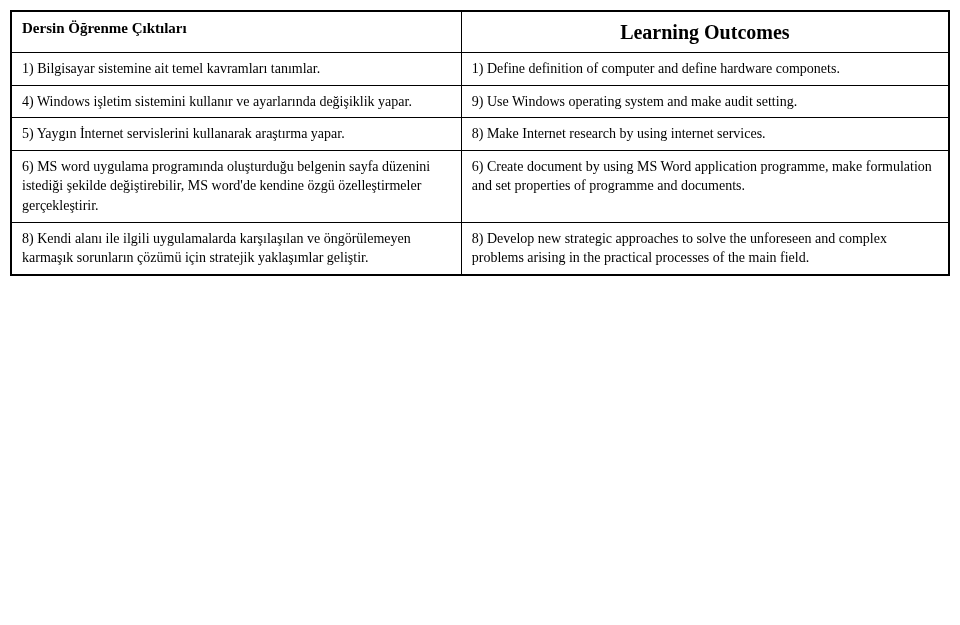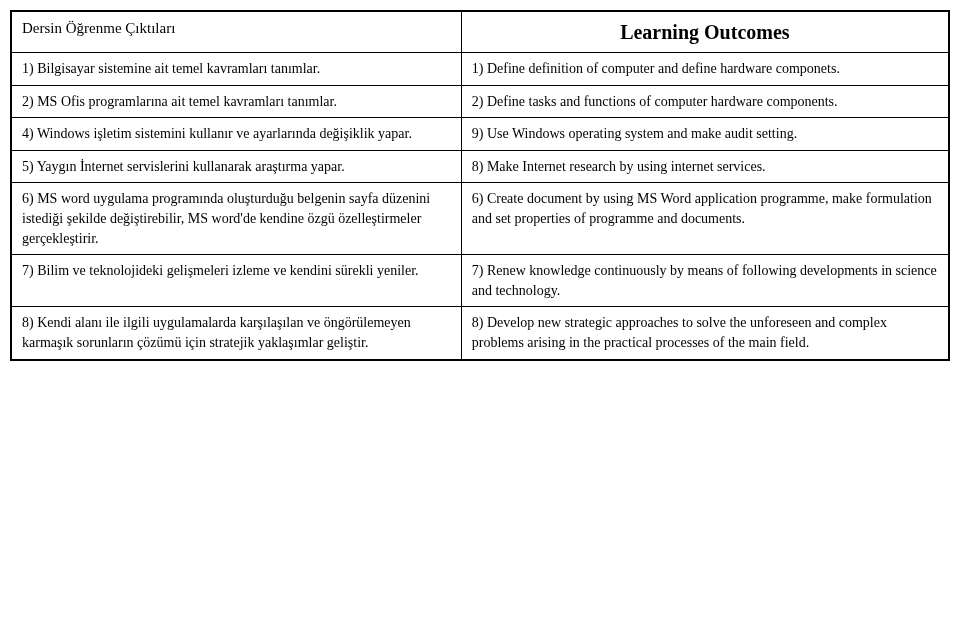--- a/index.html
+++ b/index.html
@@ -52,59 +52,51 @@
     .col-left {
       width: 48%;
     }
 
     .col-right {
       width: 52%;
     }
 
     .header-left {
       text-align: left;
-      font-weight: normal;
+      font-weight: bold;
       font-size: 15px;
     }
   </style>
 </head>
 <body>
 
 <div class="table-container">
   <table>
     <thead>
       <tr>
         <th class="col-left header-left">Dersin Öğrenme Çıktıları</th>
         <th class="col-right">Learning Outcomes</th>
       </tr>
     </thead>
     <tbody id="table-body">
     <tr>
           <td class="col-left">1) Bilgisayar sistemine ait temel kavramları tanımlar.</td>
           <td class="col-right">1) Define definition of computer and define hardware componets.</td>
         </tr>
         <tr>
-          <td class="col-left">2) MS Ofis programlarına ait temel kavramları tanımlar.</td>
-          <td class="col-right">2) Define tasks and functions of computer hardware components.</td>
-        </tr>
-        <tr>
           <td class="col-left">4) Windows işletim sistemini kullanır ve ayarlarında değişiklik yapar.</td>
           <td class="col-right">9) Use Windows operating system and make audit setting.</td>
         </tr>
         <tr>
           <td class="col-left">5) Yaygın İnternet servislerini kullanarak araştırma yapar.</td>
           <td class="col-right">8) Make Internet research by using internet services.</td>
         </tr>
         <tr>
           <td class="col-left">6) MS word uygulama programında oluşturduğu belgenin sayfa düzenini istediği şekilde değiştirebilir, MS word'de kendine özgü özelleştirmeler gerçekleştirir.</td>
           <td class="col-right">6) Create document by using MS Word application programme, make formulation and set properties of programme and documents.</td>
         </tr>
         <tr>
-          <td class="col-left">7) Bilim ve teknolojideki gelişmeleri izleme ve kendini sürekli yeniler.</td>
-          <td class="col-right">7) Renew knowledge continuously by means of following developments in science and technology.</td>
-        </tr>
-        <tr>
           <td class="col-left">8) Kendi alanı ile ilgili uygulamalarda karşılaşılan ve öngörülemeyen karmaşık sorunların çözümü için stratejik yaklaşımlar geliştir.</td>
           <td class="col-right">8) Develop new strategic approaches to solve the unforeseen and complex problems arising in the practical processes of the main field.</td>
         </tr>
       </tbody>
   </table>
 </div>
 
 </body></html>

